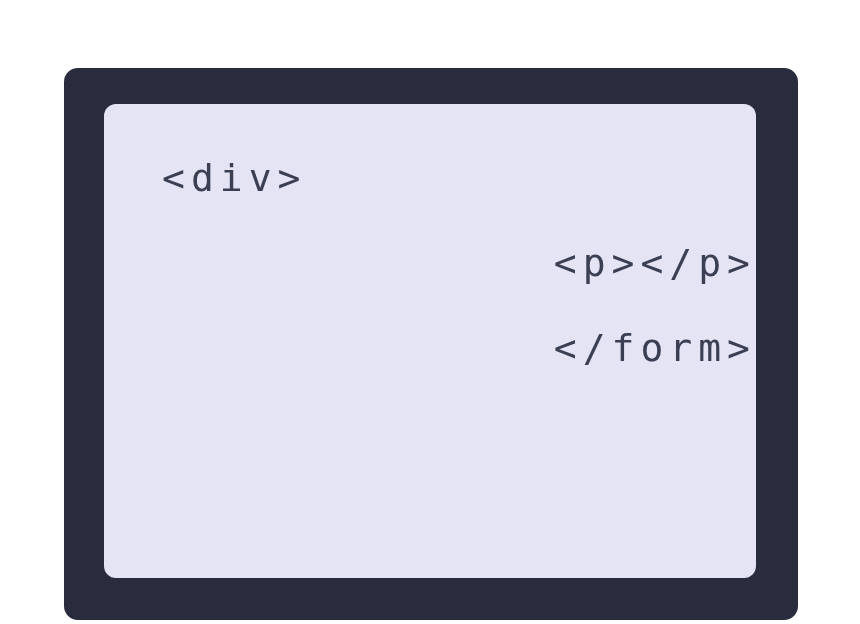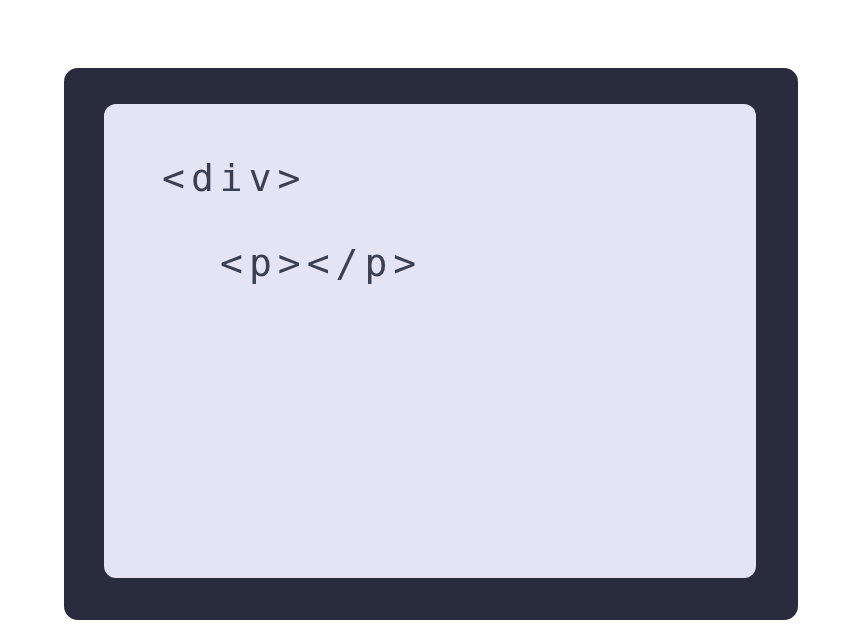--- a/index.html
+++ b/index.html
@@ -41,23 +41,25 @@
     height: 85px;
     line-height: 85px;
     font-size: 38px;
     letter-spacing: 6px;
     color: #3b3f54;
     white-space: pre;
   }
 
   .code-line.indent {
     padding-left: 58px;
+    text-align: right;
   }
 </style>
 </head>
 <body>
 
 <div class="code-card">
   <div class="code-panel">
     <div class="code-line">&lt;div&gt;</div>
     <div class="code-line indent">&lt;p&gt;&lt;/p&gt;</div>
+    <div class="code-line indent">&lt;/form&gt;</div>
   </div>
 </div>
 
 </body></html>

